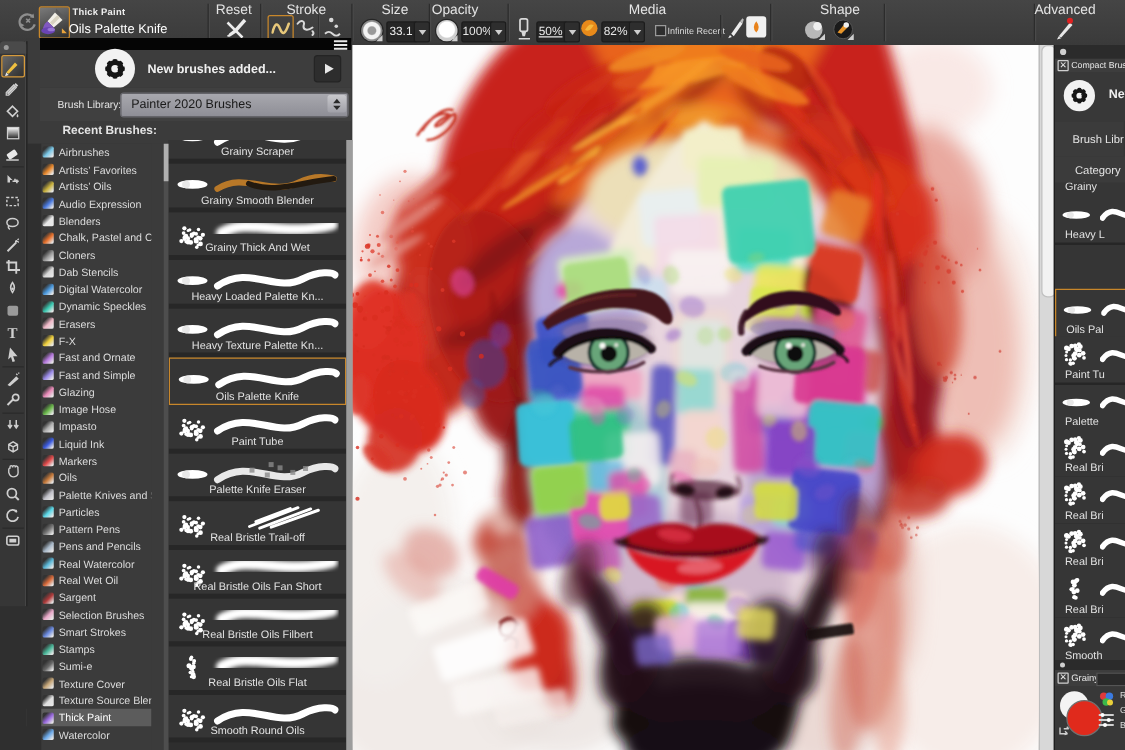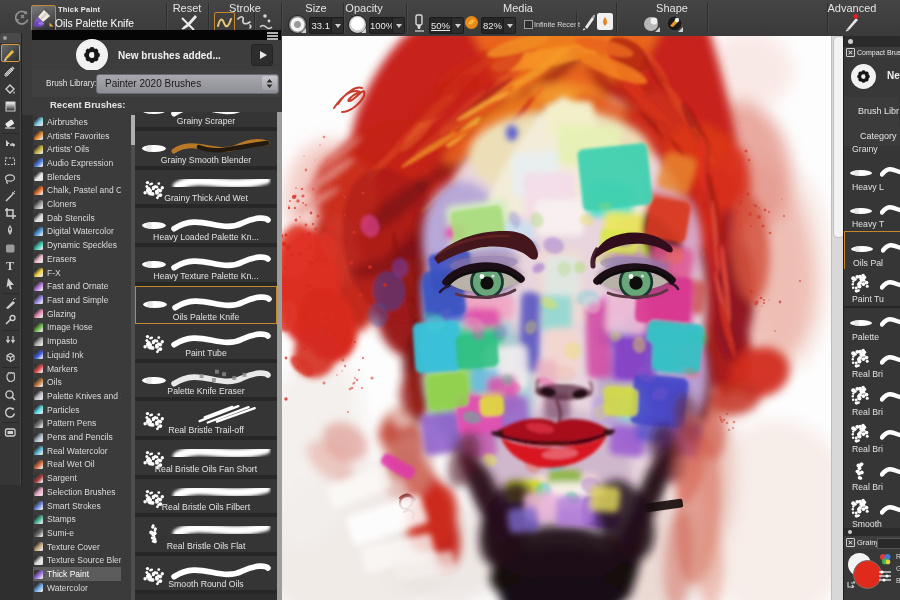--- a/index.html
+++ b/index.html
@@ -1311,31 +1311,20 @@
         <div class="abs" style="left:5px;top:7px"><svg width="24" height="8" viewBox="0 0 24 8">
             <ellipse cx="12.0" cy="4.0" rx="11.0" ry="3.0" fill="#fff"></ellipse>
             <ellipse cx="7.199999999999999" cy="4.0" rx="2.88" ry="2.5" fill="#e8e8e8"></ellipse>
           </svg></div>
         <div class="abs" style="left:36px;top:4px"><svg width="40" height="20" viewBox="0 0 40 20">
             <path d="M2.0,14.399999999999999 C12.0,1.0 20.0,19.0 28.799999999999997,10.0 C34.0,5.0 38.0,6.0 38.8,7.6" stroke="#fff" stroke-width="4.4" fill="none" stroke-linecap="round"></path>
             <path d="M2.0,14.399999999999999 C12.0,1.0 20.0,19.0 28.799999999999997,10.0 C34.0,5.0 38.0,6.0 38.8,7.6" stroke="#fff" stroke-width="2.2" fill="none" stroke-linecap="round" opacity="0.95"></path>
           </svg></div>
         <div class="lbl">Heavy L</div>
       </div>
-      <div class="ritem" style="top:157.5px">
-        <div class="abs" style="left:5px;top:7px"><svg width="24" height="8" viewBox="0 0 24 8">
-            <ellipse cx="12.0" cy="4.0" rx="11.0" ry="3.0" fill="#fff"></ellipse>
-            <ellipse cx="7.199999999999999" cy="4.0" rx="2.88" ry="2.5" fill="#e8e8e8"></ellipse>
-          </svg></div>
-        <div class="abs" style="left:36px;top:4px"><svg width="40" height="20" viewBox="0 0 40 20">
-            <path d="M2.0,14.399999999999999 C12.0,1.0 20.0,19.0 28.799999999999997,10.0 C34.0,5.0 38.0,6.0 38.8,7.6" stroke="#fff" stroke-width="4.4" fill="none" stroke-linecap="round"></path>
-            <path d="M2.0,14.399999999999999 C12.0,1.0 20.0,19.0 28.799999999999997,10.0 C34.0,5.0 38.0,6.0 38.8,7.6" stroke="#fff" stroke-width="2.2" fill="none" stroke-linecap="round" opacity="0.95"></path>
-          </svg></div>
-        <div class="lbl">Heavy T</div>
-      </div>
       <div class="ritem osel" style="top:195.0px">
         <div class="abs" style="left:5px;top:7px"><svg width="24" height="8" viewBox="0 0 24 8">
             <ellipse cx="12.0" cy="4.0" rx="11.0" ry="3.0" fill="#fff"></ellipse>
             <ellipse cx="7.199999999999999" cy="4.0" rx="2.88" ry="2.5" fill="#e8e8e8"></ellipse>
           </svg></div>
         <div class="abs" style="left:36px;top:4px"><svg width="40" height="20" viewBox="0 0 40 20">
             <path d="M2.0,14.399999999999999 C12.0,1.0 20.0,19.0 28.799999999999997,10.0 C34.0,5.0 38.0,6.0 38.8,7.6" stroke="#fff" stroke-width="4.4" fill="none" stroke-linecap="round"></path>
             <path d="M2.0,14.399999999999999 C12.0,1.0 20.0,19.0 28.799999999999997,10.0 C34.0,5.0 38.0,6.0 38.8,7.6" stroke="#fff" stroke-width="2.2" fill="none" stroke-linecap="round" opacity="0.95"></path>
           </svg></div>
         <div class="lbl">Oils Pal</div>

